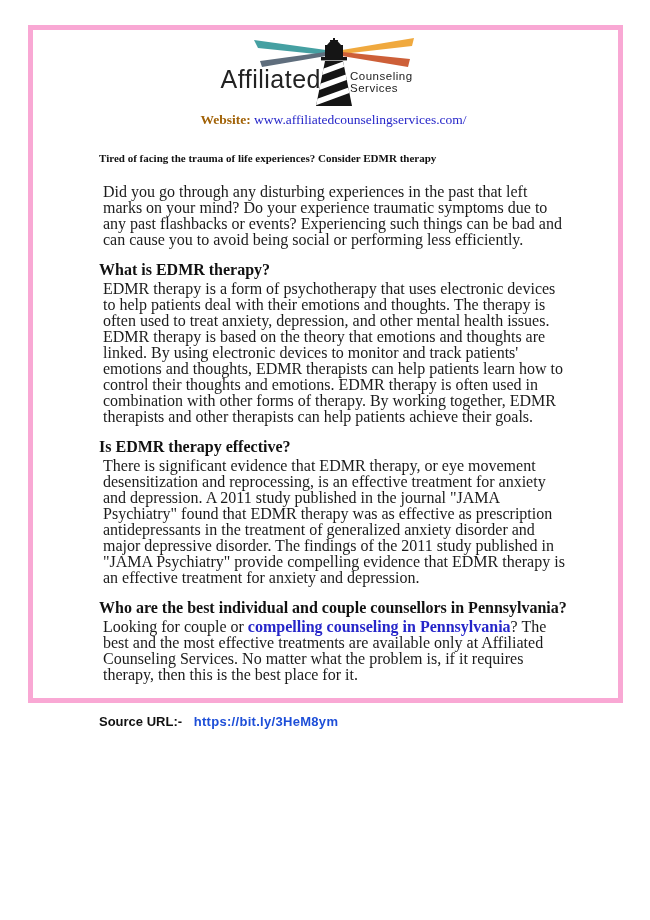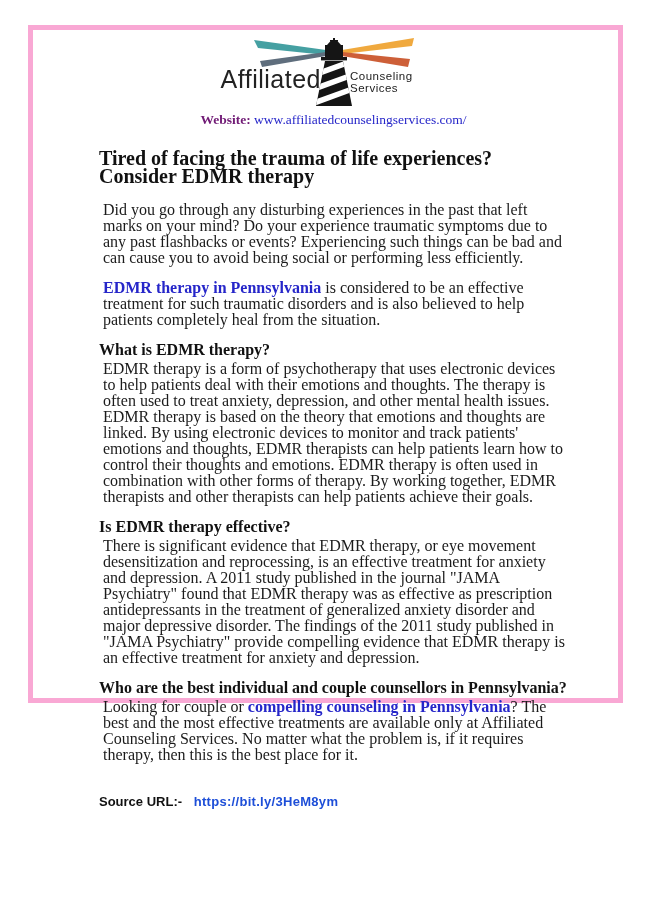--- a/index.html
+++ b/index.html
@@ -3,24 +3,24 @@
 <meta charset="utf-8">
 <style>
   html,body{margin:0;padding:0;background:#ffffff;width:650px;height:920px;overflow:hidden;}
   .canvas{position:relative;width:650px;height:920px;background:#ffffff;
           font-family:"Liberation Serif", serif;color:#1b1b1b;}
   .sheet{position:absolute;left:28px;top:25px;width:595px;height:678px;
          background:#ffffff;border:5px solid #f9a8d4;box-sizing:border-box;padding-left:16px;}
   .logo{margin-top:8px;text-align:center;line-height:0;}
   .logo svg{display:inline-block;}
   .website{ text-align:center;margin-top:3px;font-size:13.5px;line-height:17px;}
-  .website .wlabel{font-weight:bold;color:#701a75;}
+  .website .wlabel{font-weight:bold;color:#a16207;}
   .website a{color:#2626c9;text-decoration:none;}
   .content{padding:0 48px 0 50px;}
-  h1{margin:21px 0 0;font-size:20px;line-height:18px;font-weight:bold;color:#111;}
+  h1{margin:21px 0 0;font-size:11px;line-height:18px;font-weight:bold;color:#111;}
   h2{margin:13px 0 0;font-size:16px;line-height:18px;font-weight:bold;color:#111;white-space:nowrap;}
   p{margin:4px;font-size:16px;line-height:16px;color:#1b1b1b;}
   p.intro{margin-top:17px;}
   p.treatment{margin-top:14px;}
   p.sec-body{margin-top:2px;}
   a.inline-link{color:#2626c9;font-weight:bold;text-decoration:none;}
   .source{margin-top:31px;font-family:"Liberation Sans", sans-serif;font-size:13px;font-weight:bold;}
   .source .slabel{color:#111;}
   .source a{color:#1d4ed8;text-decoration:none;margin-left:8px;letter-spacing:0.3px;}
   .brand-text{font-family:"Liberation Sans", sans-serif;letter-spacing:0.5px;}
@@ -67,21 +67,20 @@
     <div class="website">
       <span class="wlabel">Website:</span>
       <a href="#">www.affiliatedcounselingservices.com/</a>
     </div>
 
     <div class="content">
       <h1>Tired of facing the trauma of life experiences? Consider EDMR therapy</h1>
 
       <p class="intro">Did you go through any disturbing experiences in the past that left marks on your mind? Do your experience traumatic symptoms due to any past flashbacks or events? Experiencing such things can be bad and can cause you to avoid being social or performing less efficiently.</p>
 
-      <p class="treatment"><a href="#" class="inline-link">EDMR therapy in Pennsylvania</a><span> is considered to be an effective treatment for such traumatic disorders and is also believed to help patients completely heal from the situation.</span></p>
 
       <h2>What is EDMR therapy?</h2>
       <p class="sec-body">EDMR therapy is a form of psychotherapy that uses electronic devices to help patients deal with their emotions and thoughts. The therapy is often used to treat anxiety, depression, and other mental health issues. EDMR therapy is based on the theory that emotions and thoughts are linked. By using electronic devices to monitor and track patients' emotions and thoughts, EDMR therapists can help patients learn how to control their thoughts and emotions. EDMR therapy is often used in combination with other forms of therapy. By working together, EDMR therapists and other therapists can help patients achieve their goals.</p>
 
       <h2>Is EDMR therapy effective?</h2>
       <p class="sec-body">There is significant evidence that EDMR therapy, or eye movement desensitization and reprocessing, is an effective treatment for anxiety and depression. A 2011 study published in the journal "JAMA Psychiatry" found that EDMR therapy was as effective as prescription antidepressants in the treatment of generalized anxiety disorder and major depressive disorder. The findings of the 2011 study published in "JAMA Psychiatry" provide compelling evidence that EDMR therapy is an effective treatment for anxiety and depression.</p>
 
       <h2>Who are the best individual and couple counsellors in Pennsylvania?</h2>
       <p class="sec-body"><span>Looking for couple or </span><a href="#" class="inline-link">compelling counseling in Pennsylvania</a><span>? The best and the most effective treatments are available only at Affiliated Counseling Services. No matter what the problem is, if it requires therapy, then this is the best place for it.</span></p>
 

